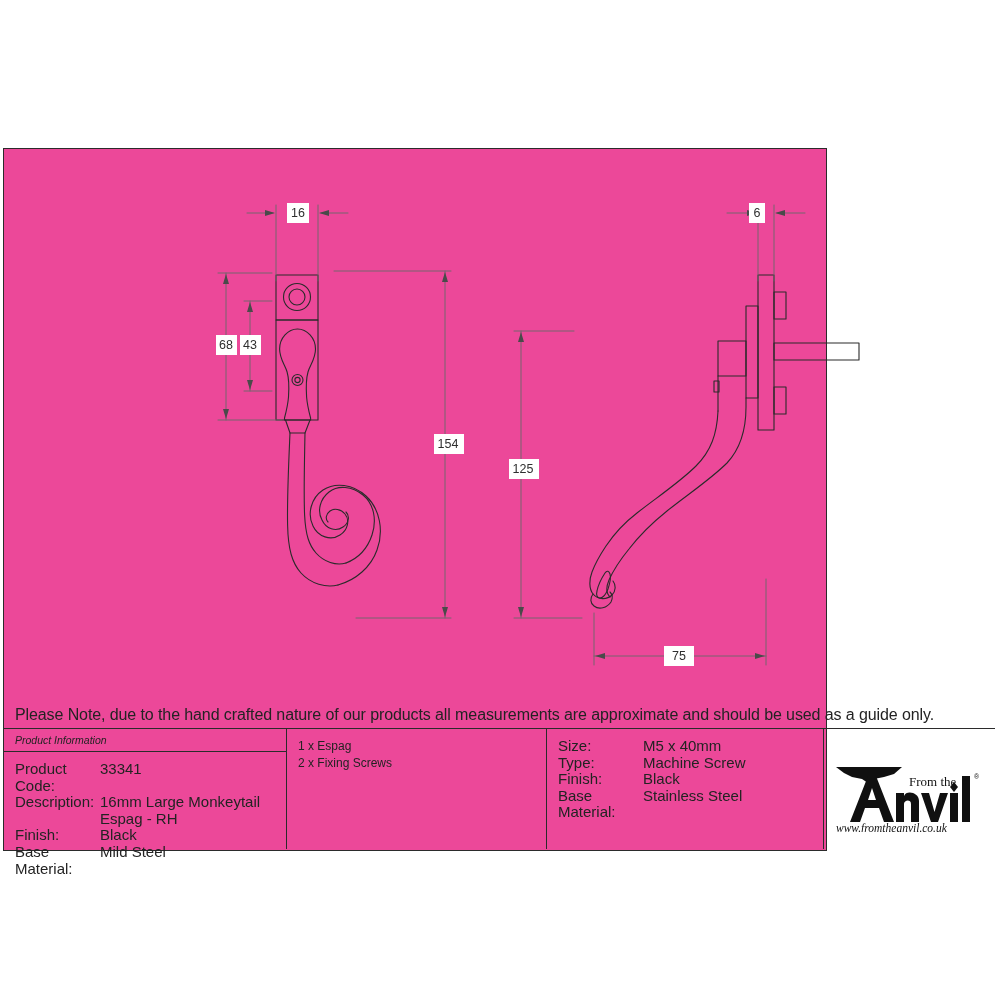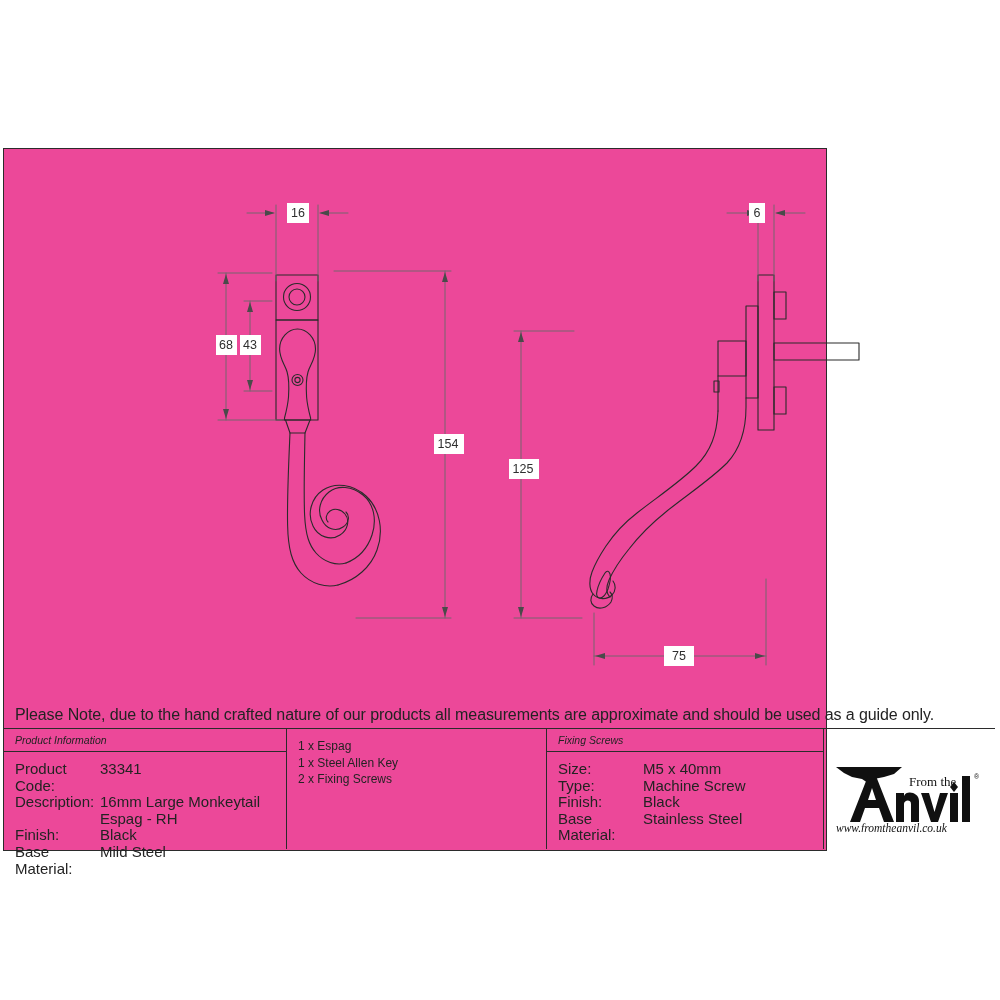--- a/index.html
+++ b/index.html
@@ -329,29 +329,25 @@
           <div class="kv">
             <span class="k">Base Material:</span>
             <span class="v">Mild Steel</span>
           </div>
         </div>
       </div>
 
       <div class="col c2">
         <div class="col-body">
           <div class="plain">1 x Espag</div>
-          <div class="plain">1 x Steel Allen Key</div>
           <div class="plain">2 x Fixing Screws</div>
         </div>
       </div>
 
       <div class="col c3">
-        <div class="col-head">
-          <span>Fixing Screws</span>
-        </div>
         <div class="col-body">
           <div class="kv">
             <span class="k">Size:</span>
             <span class="v">M5 x 40mm</span>
           </div>
           <div class="kv">
             <span class="k">Type:</span>
             <span class="v">Machine Screw</span>
           </div>
           <div class="kv">

